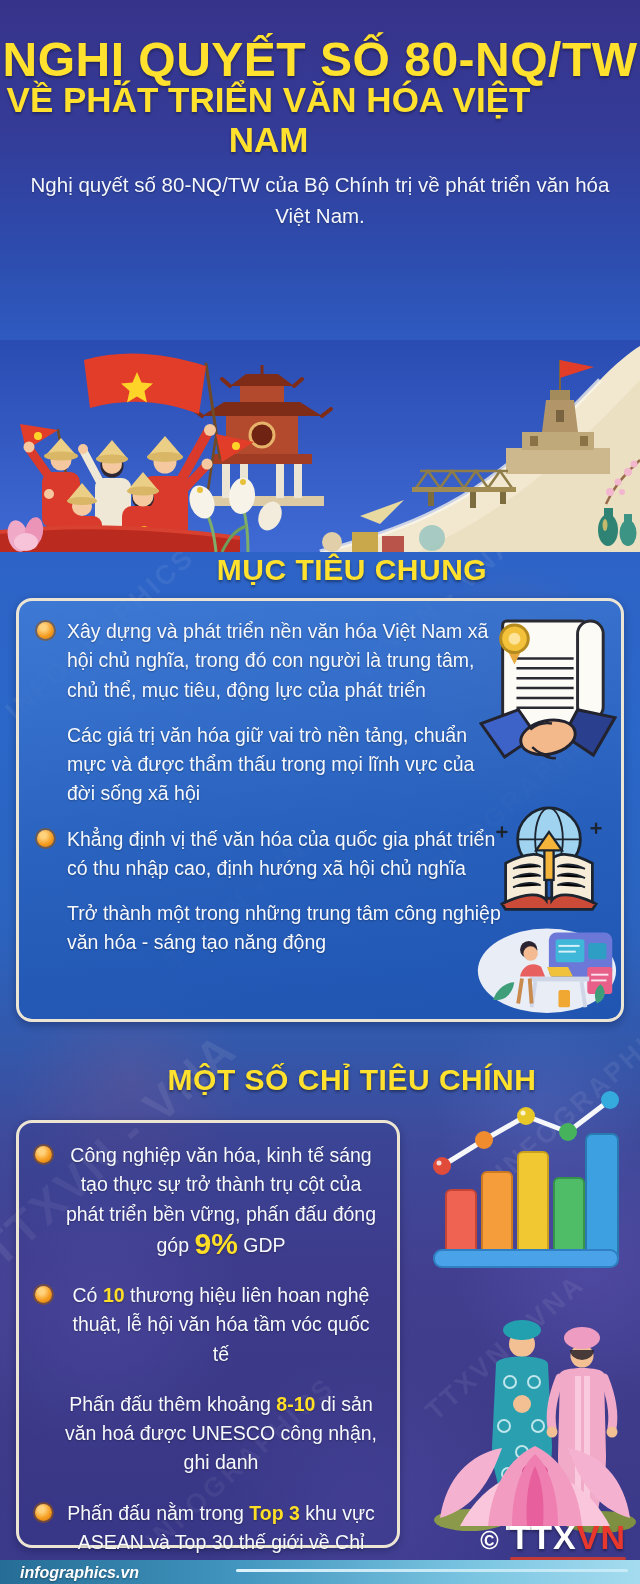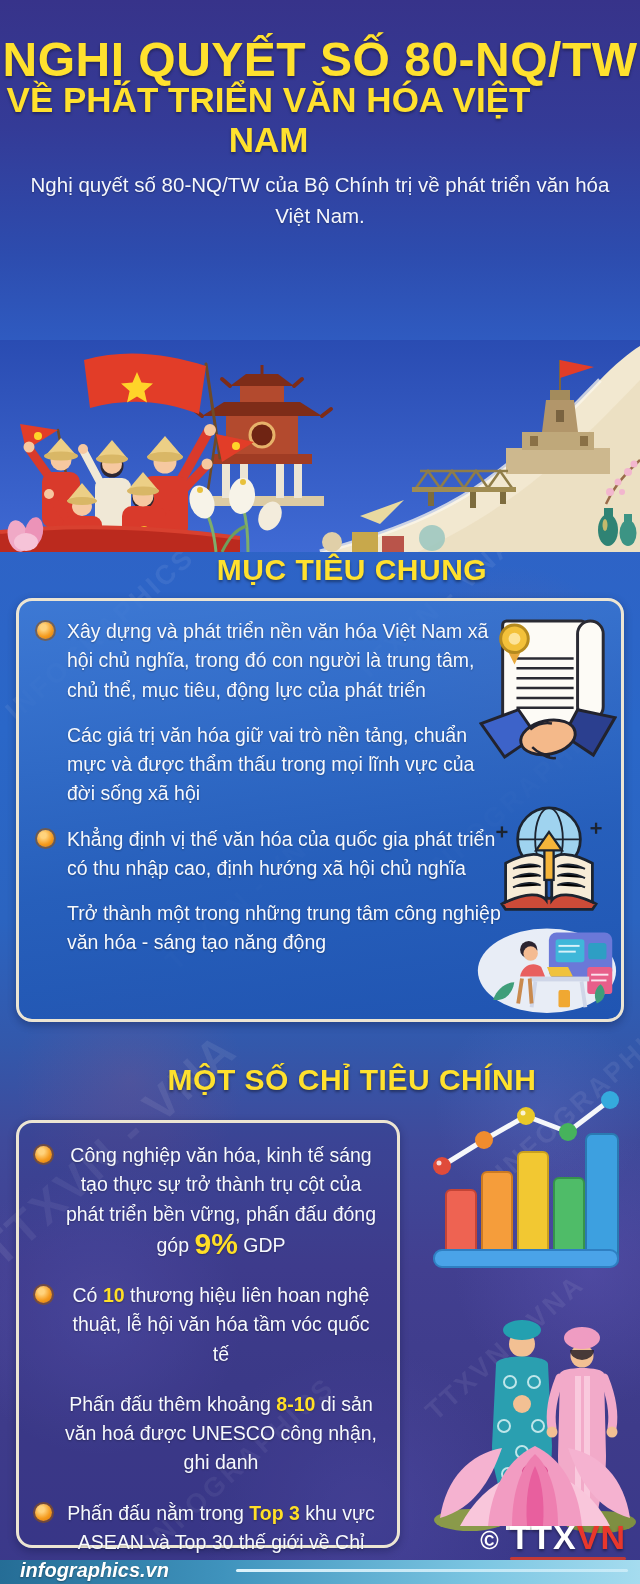--- a/index.html
+++ b/index.html
@@ -70,21 +70,21 @@
   .ttxvn{position:absolute;right:14px;top:1520px;display:flex;align-items:center;gap:9px;}
   .copy{color:#fff;font-size:25px;font-weight:700;border:2px solid rgba(255,255,255,.0);}
   .agency{font-size:34px;font-weight:800;letter-spacing:1px;line-height:1;
           text-shadow:0 2px 3px rgba(0,0,0,.4);}
   .agency .tt{color:#ffffff;} .agency .vn{color:#e8372c;}
   .agency-wrap{display:flex;flex-direction:column;align-items:center;}
   .tagline{width:100%;height:3px;margin-top:3px;background:#d23a2c;border-radius:2px;opacity:.9;}
   
   .footerbar{position:absolute;left:0;bottom:0;width:640px;height:24px;
              background:linear-gradient(90deg,#256d96,#3f93bd 35%,#7cc6e2 75%,#a5dcef);}
-  .site{position:absolute;left:20px;bottom:2px;color:#ffffff;font-size:20px;font-style:italic;
+  .site{position:absolute;left:20px;bottom:2px;color:#ffffff;font-size:16px;font-style:italic;
         font-weight:700;text-shadow:0 1px 2px rgba(0,0,0,.35);}
   .footline{position:absolute;left:236px;bottom:12px;width:392px;height:3px;border-radius:2px;
             background:linear-gradient(90deg,rgba(230,248,255,.95),rgba(230,248,255,.55));}
 </style>
 </head>
 <body>
 
 <div class="page">
 
   <div class="blob fw1"></div>

